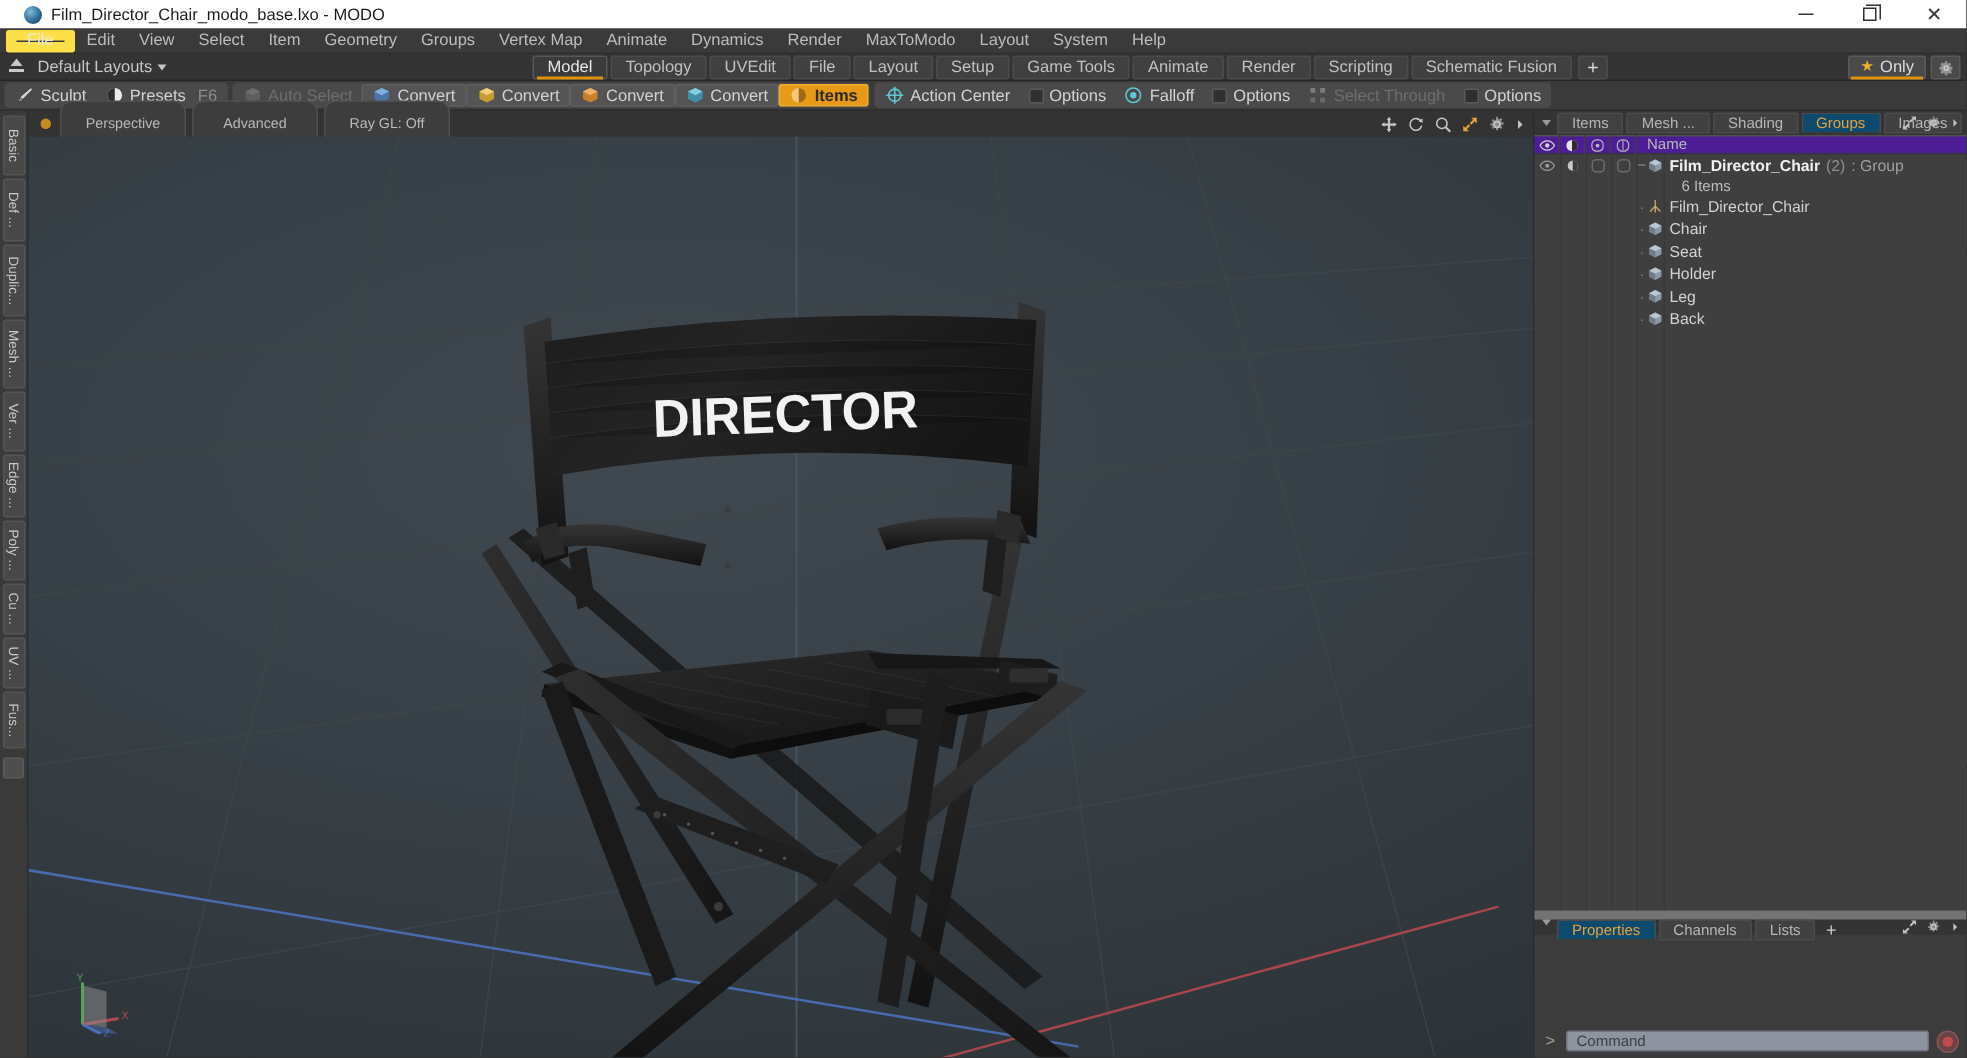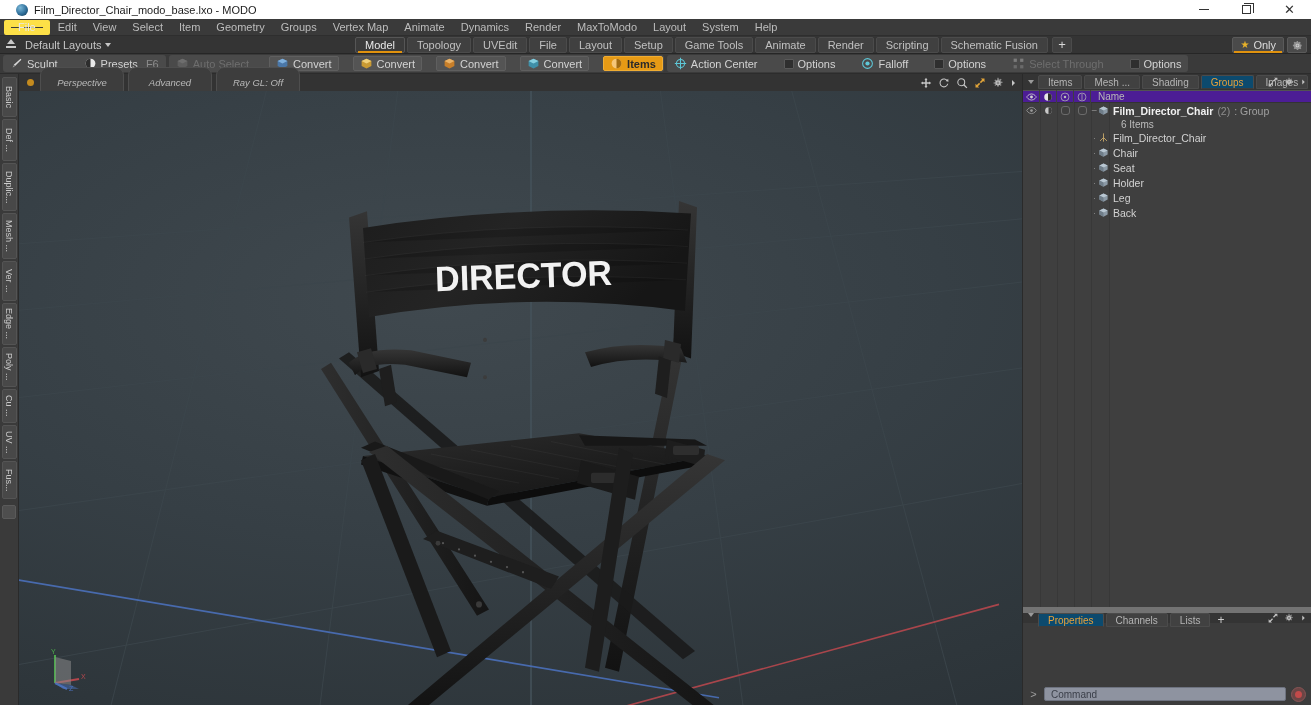--- a/index.html
+++ b/index.html
@@ -89,21 +89,21 @@
     width:20px;height:16px;background:#4a4a4a;border:1px solid #5a5a5a;border-radius:2px;
     display:flex;align-items:center;justify-content:center;
   }
   .gear-svg { width:11px;height:11px; }
 
   
   .toolbar {
     height:20px; background:#3a3a3a; display:flex; align-items:center;
     flex:0 0 20px; border-bottom:1px solid #2c2c2c; padding-left:3px; gap:0;
   }
-  .tgroup { display:flex; align-items:center; background:#4a4a4a; border-radius:3px; height:17px; padding:0 1px; gap:14px; margin-right:3px; }
+  .tgroup { display:flex; align-items:center; background:#4a4a4a; border-radius:3px; height:17px; padding:0 1px; gap:0; margin-right:3px; }
   .tbtn {
     display:flex; align-items:center; gap:4px; height:15px; padding:0 6px;
     font-size:11px; color:#d3d3d3; border-radius:2px; white-space:nowrap;
   }
   .tbtn.raised { background:#545454; border:1px solid #5f5f5f; }
   .tbtn.active { background:#e69a15; color:#2a2a2a; border:1px solid #f0ad33; font-weight:bold;}
   .tbtn.disabled { color:#6e6e6e; }
   .tbtn-icon { width:13px;height:13px; flex:0 0 13px; }
   .cb { width:10px;height:10px;background:#2f2f2f;border:1px solid #595959;border-radius:1px;flex:0 0 10px;}
 
@@ -127,21 +127,21 @@
   
   .viewwrap { flex:1; display:flex; flex-direction:column; min-width:0; background:#2b2b2b; }
   .vp-header {
     height:17px; background:#333333; display:flex; align-items:center;
     flex:0 0 17px; padding:0 4px; position:relative;
   }
   .vp-dot { width:7px;height:7px;border-radius:50%;background:#c58b1e;margin:0 6px 0 4px;flex:0 0 7px;}
   .vp-pill {
     background:#3d3d3d; border:1px solid #4e4e4e; border-radius:8px;
     height:31px; min-width:84px; display:flex; align-items:center; justify-content:center;
-    font-size:9.5px; color:#b9b9b9; margin-right:4px; padding:0 8px;font-style:italic;
+    font-size:9.5px; color:#b9b9b9; margin-right:4px; padding:0 8px;
   }
   .vp-tools { position:absolute; right:5px; display:flex; align-items:center; gap:6px; }
   .vtool { width:12px;height:12px; display:block;}
 
   .viewport {
     flex:1; position:relative; overflow:hidden;
     background:
       radial-gradient(ellipse 120% 95% at 42% 34%, #40494f 0%, #363f45 42%, #2e363b 74%, #282f34 100%);
   }
   .grid-svg, .chair-svg { position:absolute; inset:0; width:100%; height:100%; }

